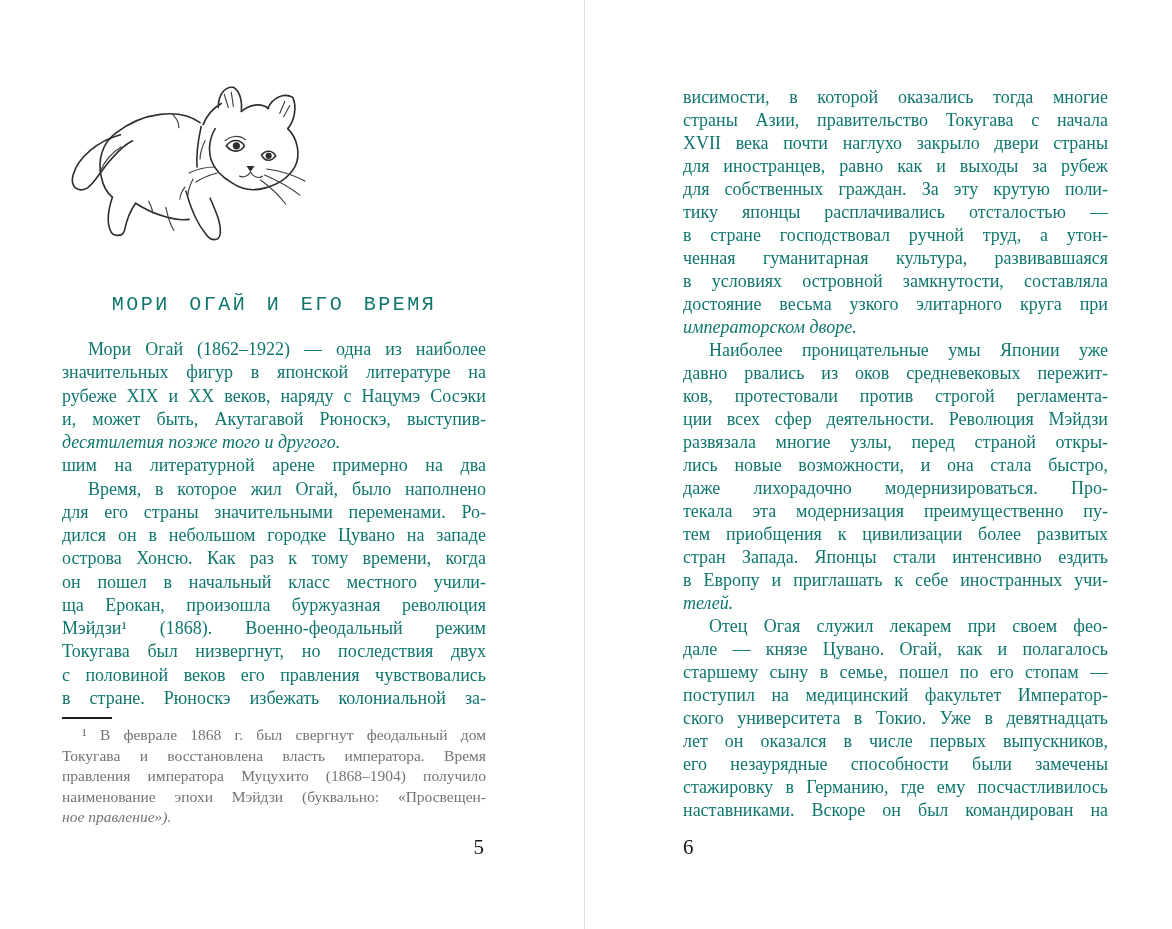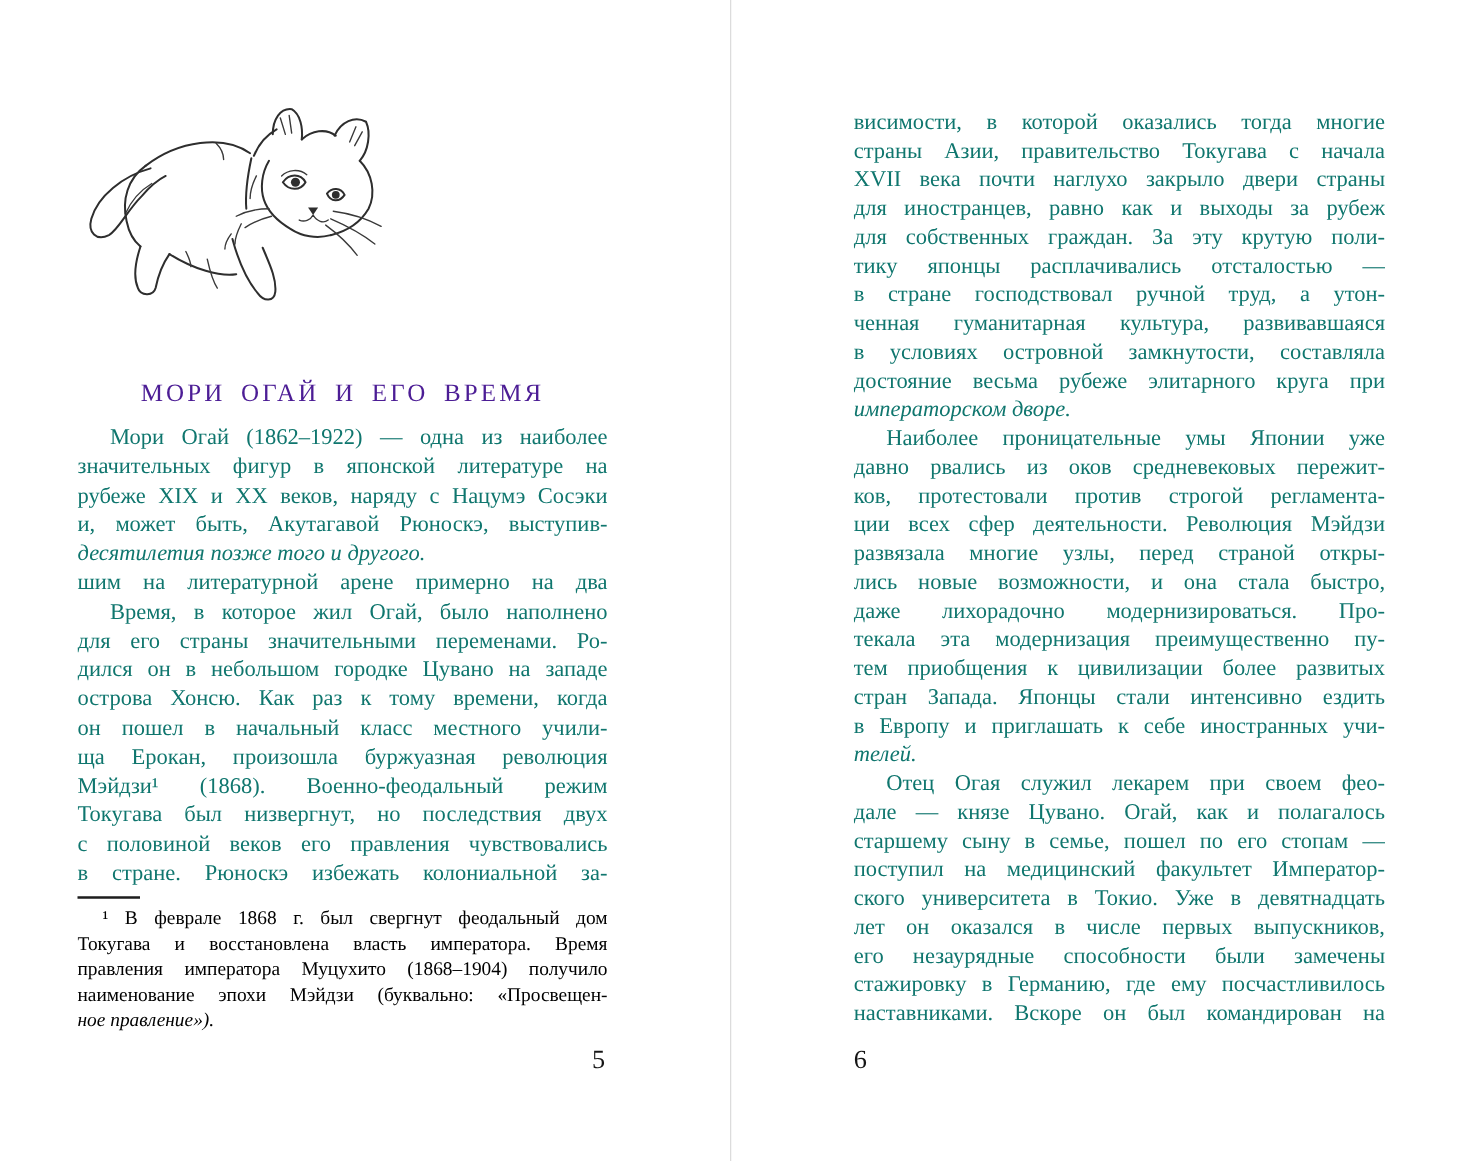--- a/index.html
+++ b/index.html
@@ -25,29 +25,29 @@
 
   #cat-illustration {
     position: absolute;
     top: 82px; left: 2px;
     width: 252px; height: 182px;
   }
   #cat-illustration svg { width: 100%; height: 100%; }
 
   #chapter-title {
     position: absolute;
-    top: 304px; left: 0;
+    top: 293px; left: 0;
     width: 100%;
     text-align: center;
-    font-family: Liberation Serif, serif;
+    font-family: Liberation Mono, monospace;
     font-weight: 300;
     font-size: 20px;
     letter-spacing: 2.5px;
     word-spacing: 5px;
-    color: #4c1d95;
+    color: #0f766e;
     white-space: nowrap;
   }
 
   .body-text {
     position: absolute;
     left: 0;
     width: 100%;
     font-size: 18px;
     color: #0f766e;
   }
@@ -69,21 +69,21 @@
     top: 717px; left: 0;
     width: 50px;
     border-top: 2px solid #1d1d1d;
   }
   #footnote {
     position: absolute;
     top: 725px; left: 0;
     width: 100%;
     font-size: 15.5px;
     line-height: 20.6px;
-    color: #000000;
+    color: #737373;
   }
   #footnote .line.indent { padding-left: 20px; }
 
   .page-number {
     position: absolute;
     top: 835px;
     font-size: 21px;
     color: #151515;
   }
   #page-number-left  { right: 2px; }
@@ -206,21 +206,21 @@
         <div class="paragraph">
           <div class="line">висимости, в которой оказались тогда многие</div>
           <div class="line">страны Азии, правительство Токугава с начала</div>
           <div class="line">XVII века почти наглухо закрыло двери страны</div>
           <div class="line">для иностранцев, равно как и выходы за рубеж</div>
           <div class="line">для собственных граждан. За эту крутую поли-</div>
           <div class="line">тику японцы расплачивались отсталостью —</div>
           <div class="line">в стране господствовал ручной труд, а утон-</div>
           <div class="line">ченная гуманитарная культура, развивавшаяся</div>
           <div class="line">в условиях островной замкнутости, составляла</div>
-          <div class="line">достояние весьма рубеже элитарного круга при</div>
+          <div class="line">достояние весьма узкого элитарного круга при</div>
           <div class="line para-end">императорском дворе.</div>
         </div>
         <div class="paragraph">
           <div class="line indent">Наиболее проницательные умы Японии уже</div>
           <div class="line">давно рвались из оков средневековых пережит-</div>
           <div class="line">ков, протестовали против строгой регламента-</div>
           <div class="line">ции всех сфер деятельности. Революция Мэйдзи</div>
           <div class="line">развязала многие узлы, перед страной откры-</div>
           <div class="line">лись новые возможности, и она стала быстро,</div>
           <div class="line">даже лихорадочно модернизироваться. Про-</div>

